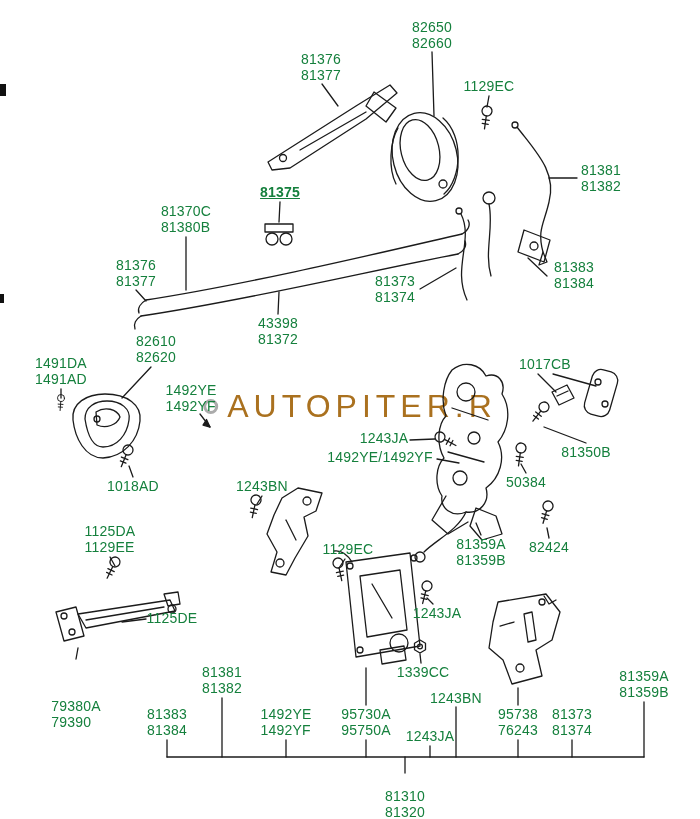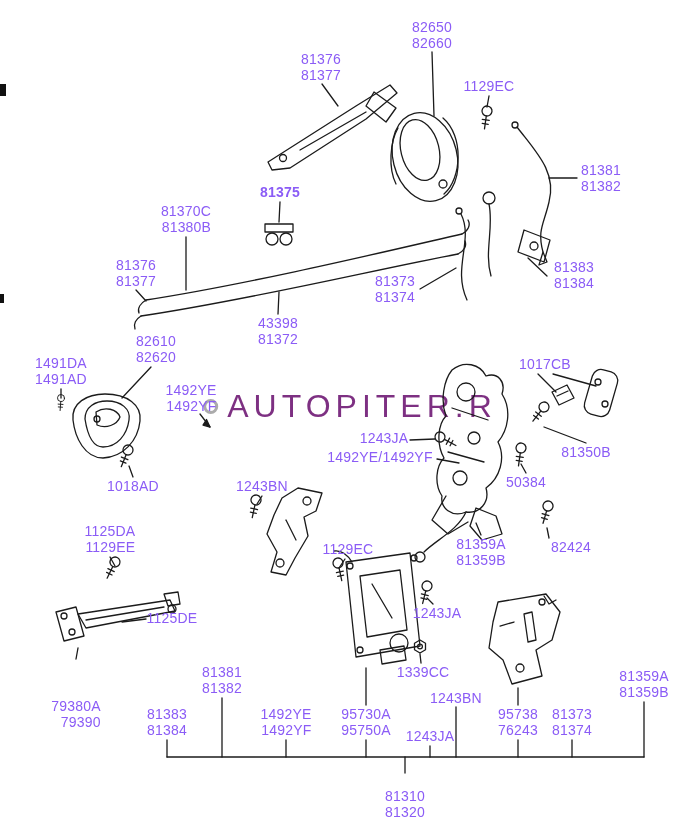--- a/index.html
+++ b/index.html
@@ -9,37 +9,37 @@
     width: 700px;
     height: 819px;
     background: #ffffff;
     font-family: "Liberation Sans", "DejaVu Sans", sans-serif;
     overflow: hidden;
   }
   .lbl {
     position: absolute;
     transform: translateX(-50%);
     white-space: pre-line;
-    text-align: right;
+    text-align: left;
     font-size: 14px;
     line-height: 1.12;
-    color: #8b5cf6;
+    color: #15803d;
     letter-spacing: 0.2px;
     z-index: 3;
   }
-  .lbl.bold { font-weight: bold; }
+  .lbl.bold { font-weight: bold; text-decoration: underline; }
   .watermark {
     position: absolute;
     top: 388px;
     left: 50%;
     transform: translateX(-50%);
     display: flex;
     align-items: center;
     gap: 9px;
-    color: #701a75;
+    color: #a16207;
     font-size: 32px;
     letter-spacing: 5px;
     z-index: 1;
     opacity: 0.9;
     white-space: nowrap;
   }
   .wm-ring {
     display: inline-block;
     width: 15px;
     height: 15px;
@@ -288,21 +288,21 @@
   <div class="lbl" style="left:380px;top:450px">1492YE/1492YF</div>
   <div class="lbl" style="left:586px;top:445px">81350B</div>
   <div class="lbl" style="left:133px;top:479px">1018AD</div>
   <div class="lbl" style="left:262px;top:479px">1243BN</div>
   <div class="lbl" style="left:526px;top:475px">50384</div>
   <div class="lbl" style="left:110px;top:524px">1125DA
 1129EE</div>
   <div class="lbl" style="left:348px;top:542px">1129EC</div>
   <div class="lbl" style="left:481px;top:537px">81359A
 81359B</div>
-  <div class="lbl" style="left:571px;top:540px">82424</div>
+  <div class="lbl" style="left:549px;top:540px">82424</div>
   <div class="lbl" style="left:172px;top:611px">1125DE</div>
   <div class="lbl" style="left:437px;top:606px">1243JA</div>
   <div class="lbl" style="left:76px;top:699px">79380A
 79390</div>
   <div class="lbl" style="left:222px;top:665px">81381
 81382</div>
   <div class="lbl" style="left:423px;top:665px">1339CC</div>
   <div class="lbl" style="left:644px;top:669px">81359A
 81359B</div>
   <div class="lbl" style="left:167px;top:707px">81383

